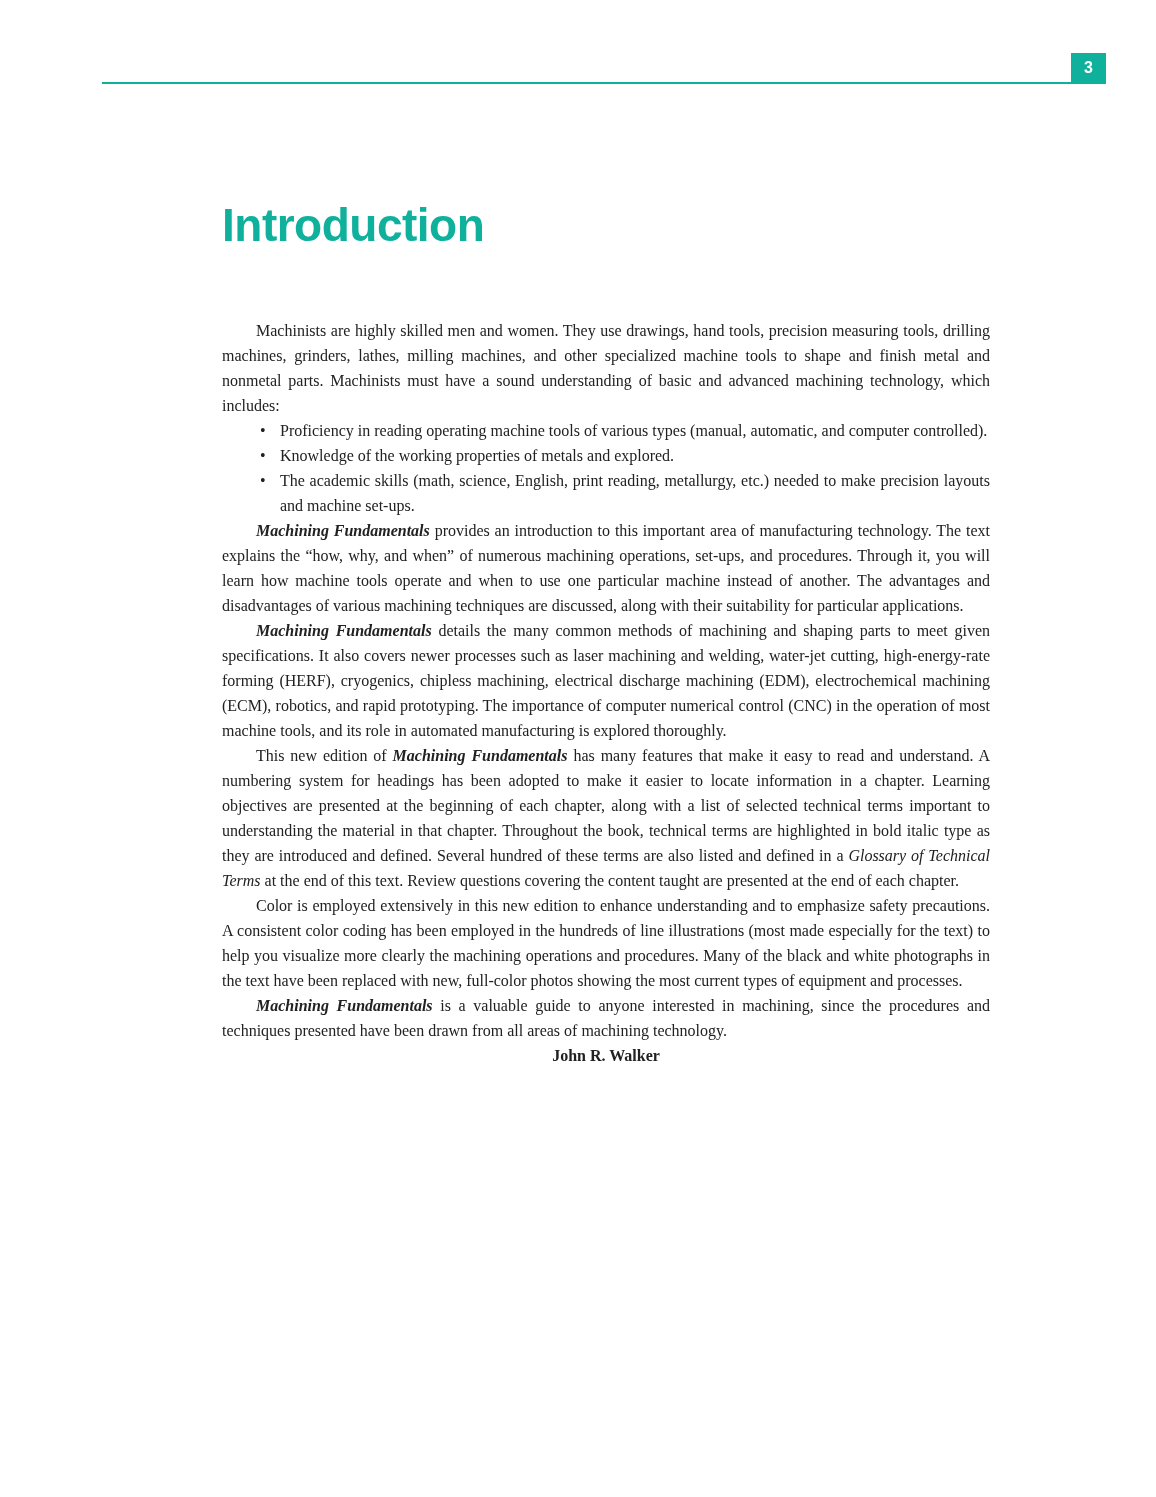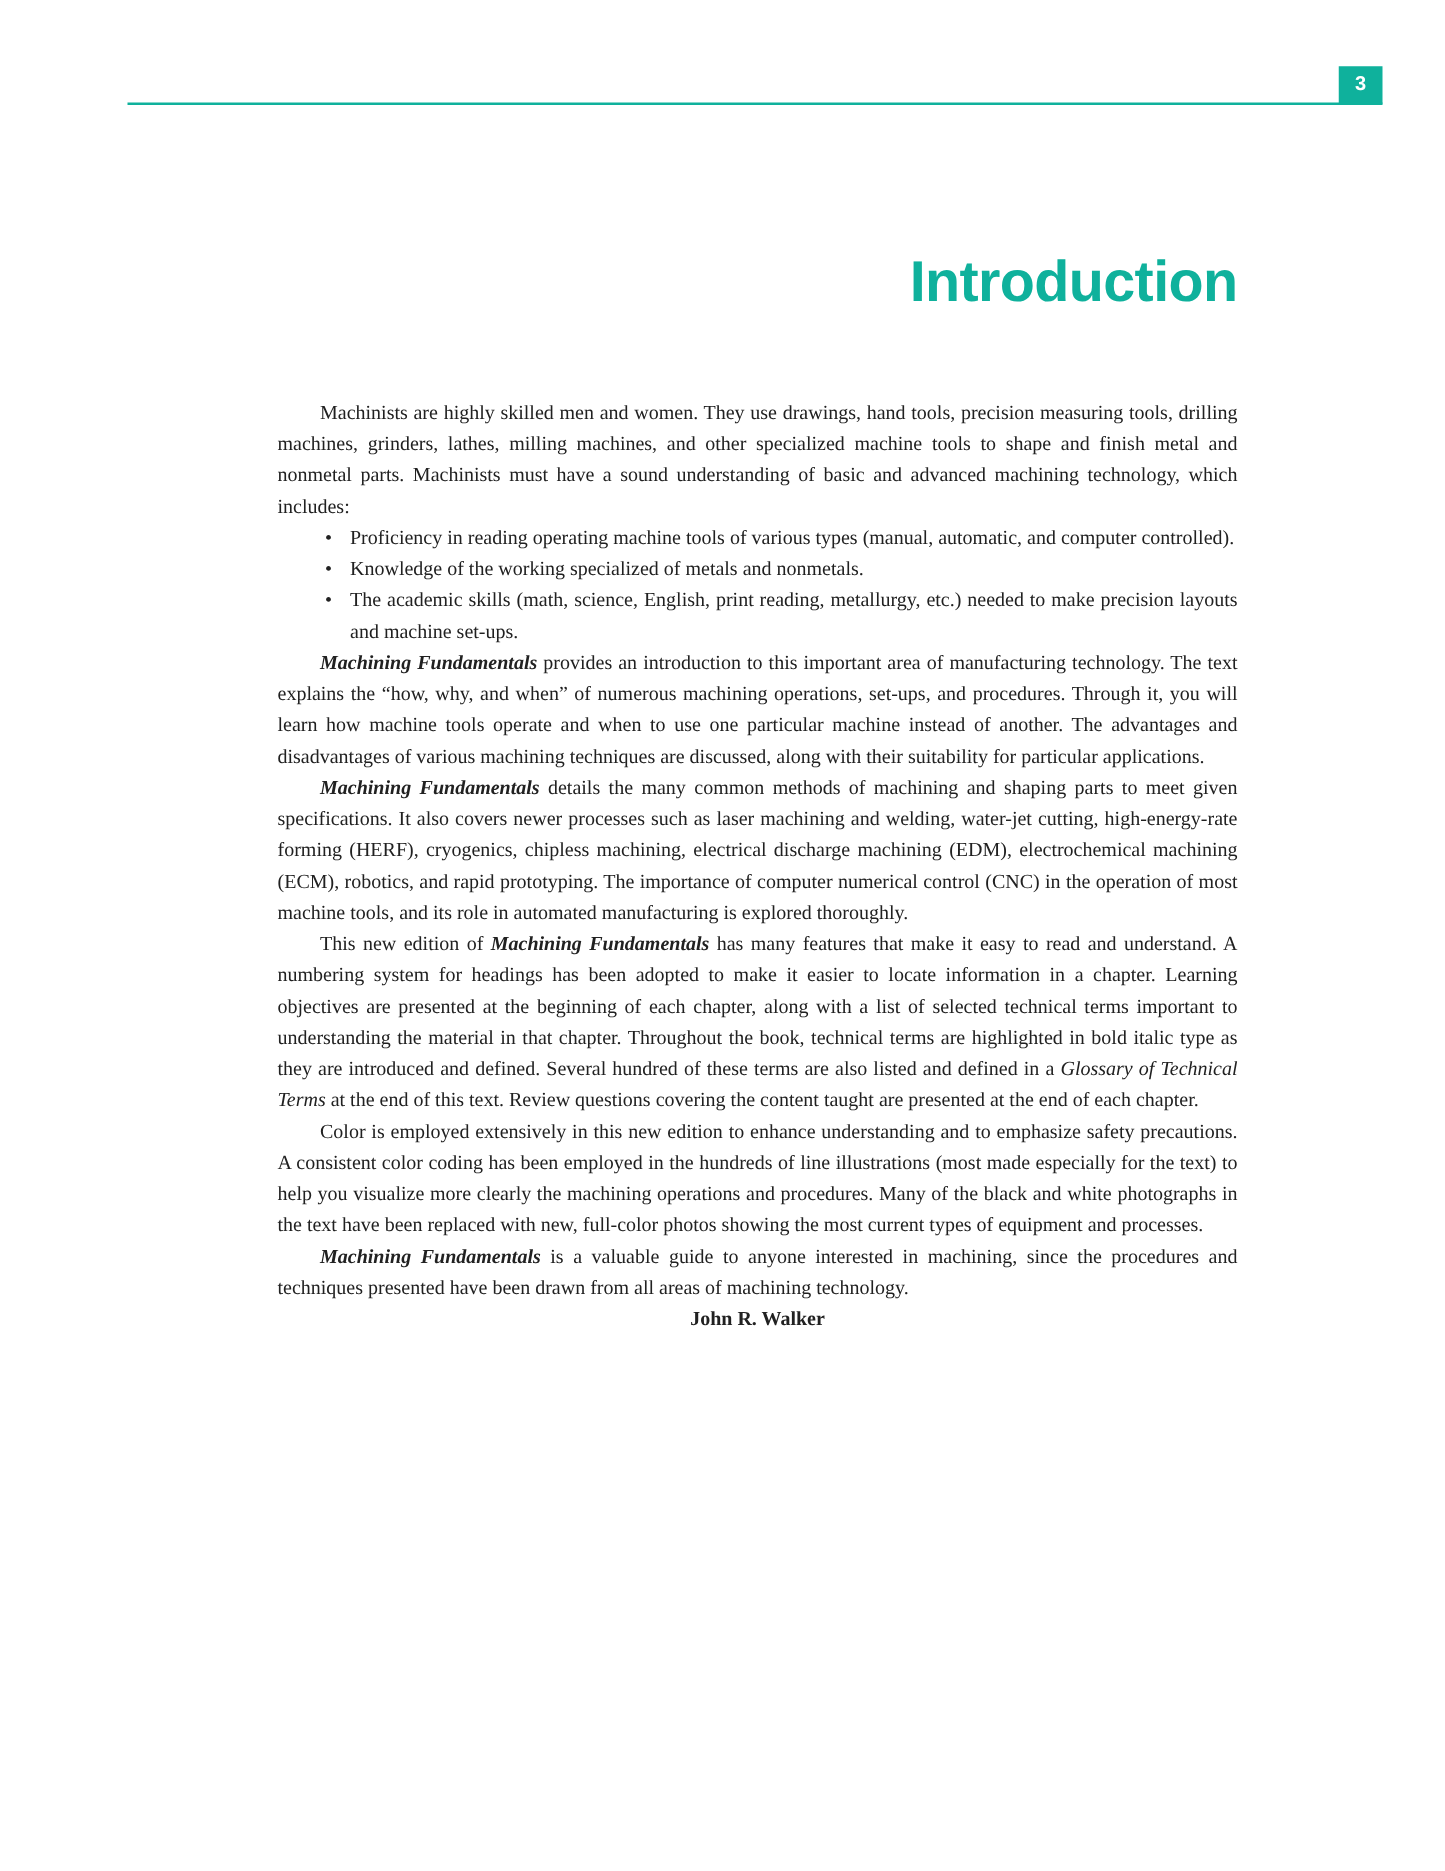--- a/index.html
+++ b/index.html
@@ -42,21 +42,21 @@
     font-weight: bold;
     font-size: 16px;
     line-height: 1;
   }
   .page-title {
     position: absolute;
     left: 222px;
     top: 198px;
     width: 768px;
     margin: 0;
-    text-align: right;
+    text-align: left;
     font-family: "Liberation Sans", sans-serif;
     font-weight: bold;
     font-size: 46px;
     letter-spacing: -0.5px;
     color: var(--accent);
   }
   .content-column {
     position: absolute;
     left: 222px;
     top: 318px;
@@ -93,21 +93,21 @@
 
 <div class="page" style="--accent: #0fb19c; --ink: #212121;">
   <div class="header-rule"></div>
   <div class="page-number-box">
     <span>3</span>
   </div>
   <h1 class="page-title">Introduction</h1>
   <div class="content-column">
       <p class="para"><span class="run">Machinists are highly skilled men and women. They use drawings, hand tools, precision measuring tools, drilling machines, grinders, lathes, milling machines, and other specialized machine tools to shape and finish metal and nonmetal parts. Machinists must have a sound understanding of basic and advanced machining technology, which includes:</span></p>
       <div class="bullet-item"><span class="bullet-marker">•</span><span class="run">Proficiency in reading operating machine tools of various types (manual, automatic, and computer controlled).</span></div>
-      <div class="bullet-item"><span class="bullet-marker">•</span><span class="run">Knowledge of the working specialized of metals and nonmetals.</span></div>
+      <div class="bullet-item"><span class="bullet-marker">•</span><span class="run">Knowledge of the working properties of metals and explored.</span></div>
       <div class="bullet-item"><span class="bullet-marker">•</span><span class="run">The academic skills (math, science, English, print reading, metallurgy, etc.) needed to make precision layouts and machine set-ups.</span></div>
       <p class="para"><span class="run-bi">Machining Fundamentals</span><span class="run"> provides an introduction to this important area of manufacturing technology. The text explains the “how, why, and when” of numerous machining operations, set-ups, and procedures. Through it, you will learn how machine tools operate and when to use one particular machine instead of another. The advantages and disadvantages of various machining techniques are discussed, along with their suitability for particular applications.</span></p>
       <p class="para"><span class="run-bi">Machining Fundamentals</span><span class="run"> details the many common methods of machining and shaping parts to meet given specifications. It also covers newer processes such as laser machining and welding, water-jet cutting, high-energy-rate forming (HERF), cryogenics, chipless machining, electrical discharge machining (EDM), electrochemical machining (ECM), robotics, and rapid prototyping. The importance of computer numerical control (CNC) in the operation of most machine tools, and its role in automated manufacturing is explored thoroughly.</span></p>
       <p class="para"><span class="run">This new edition of </span><span class="run-bi">Machining Fundamentals</span><span class="run"> has many features that make it easy to read and understand. A numbering system for headings has been adopted to make it easier to locate information in a chapter. Learning objectives are presented at the beginning of each chapter, along with a list of selected technical terms important to understanding the material in that chapter. Throughout the book, technical terms are highlighted in bold italic type as they are introduced and defined. Several hundred of these terms are also listed and defined in a </span><span class="run-i">Glossary of Technical Terms</span><span class="run"> at the end of this text. Review questions covering the content taught are presented at the end of each chapter.</span></p>
       <p class="para"><span class="run">Color is employed extensively in this new edition to enhance understanding and to emphasize safety precautions. A consistent color coding has been employed in the hundreds of line illustrations (most made especially for the text) to help you visualize more clearly the machining operations and procedures. Many of the black and white photographs in the text have been replaced with new, full-color photos showing the most current types of equipment and processes.</span></p>
       <p class="para"><span class="run-bi">Machining Fundamentals</span><span class="run"> is a valuable guide to anyone interested in machining, since the procedures and techniques presented have been drawn from all areas of machining technology.</span></p>
       <p class="signature">John R. Walker</p>
     </div>
 </div>
 

